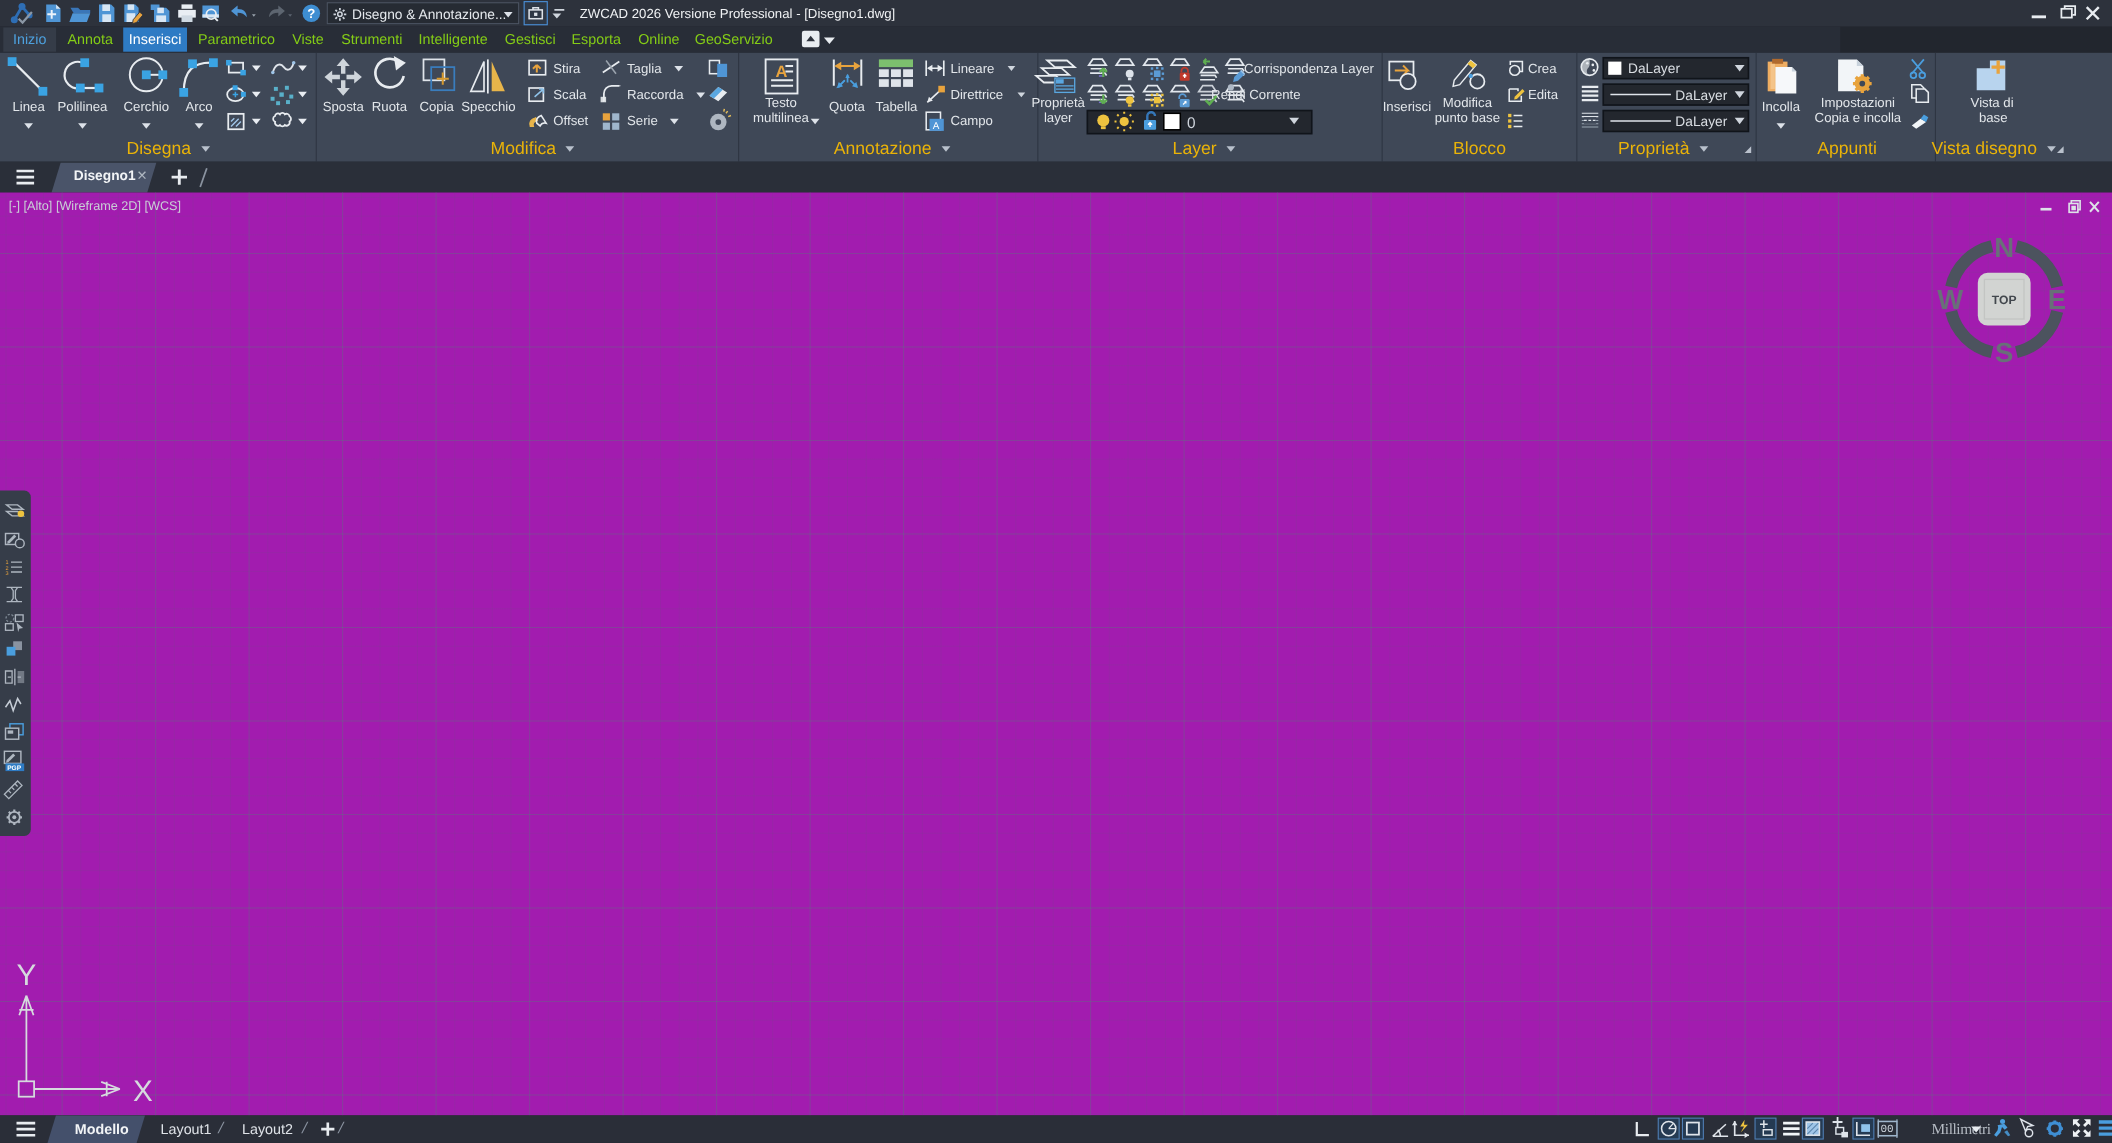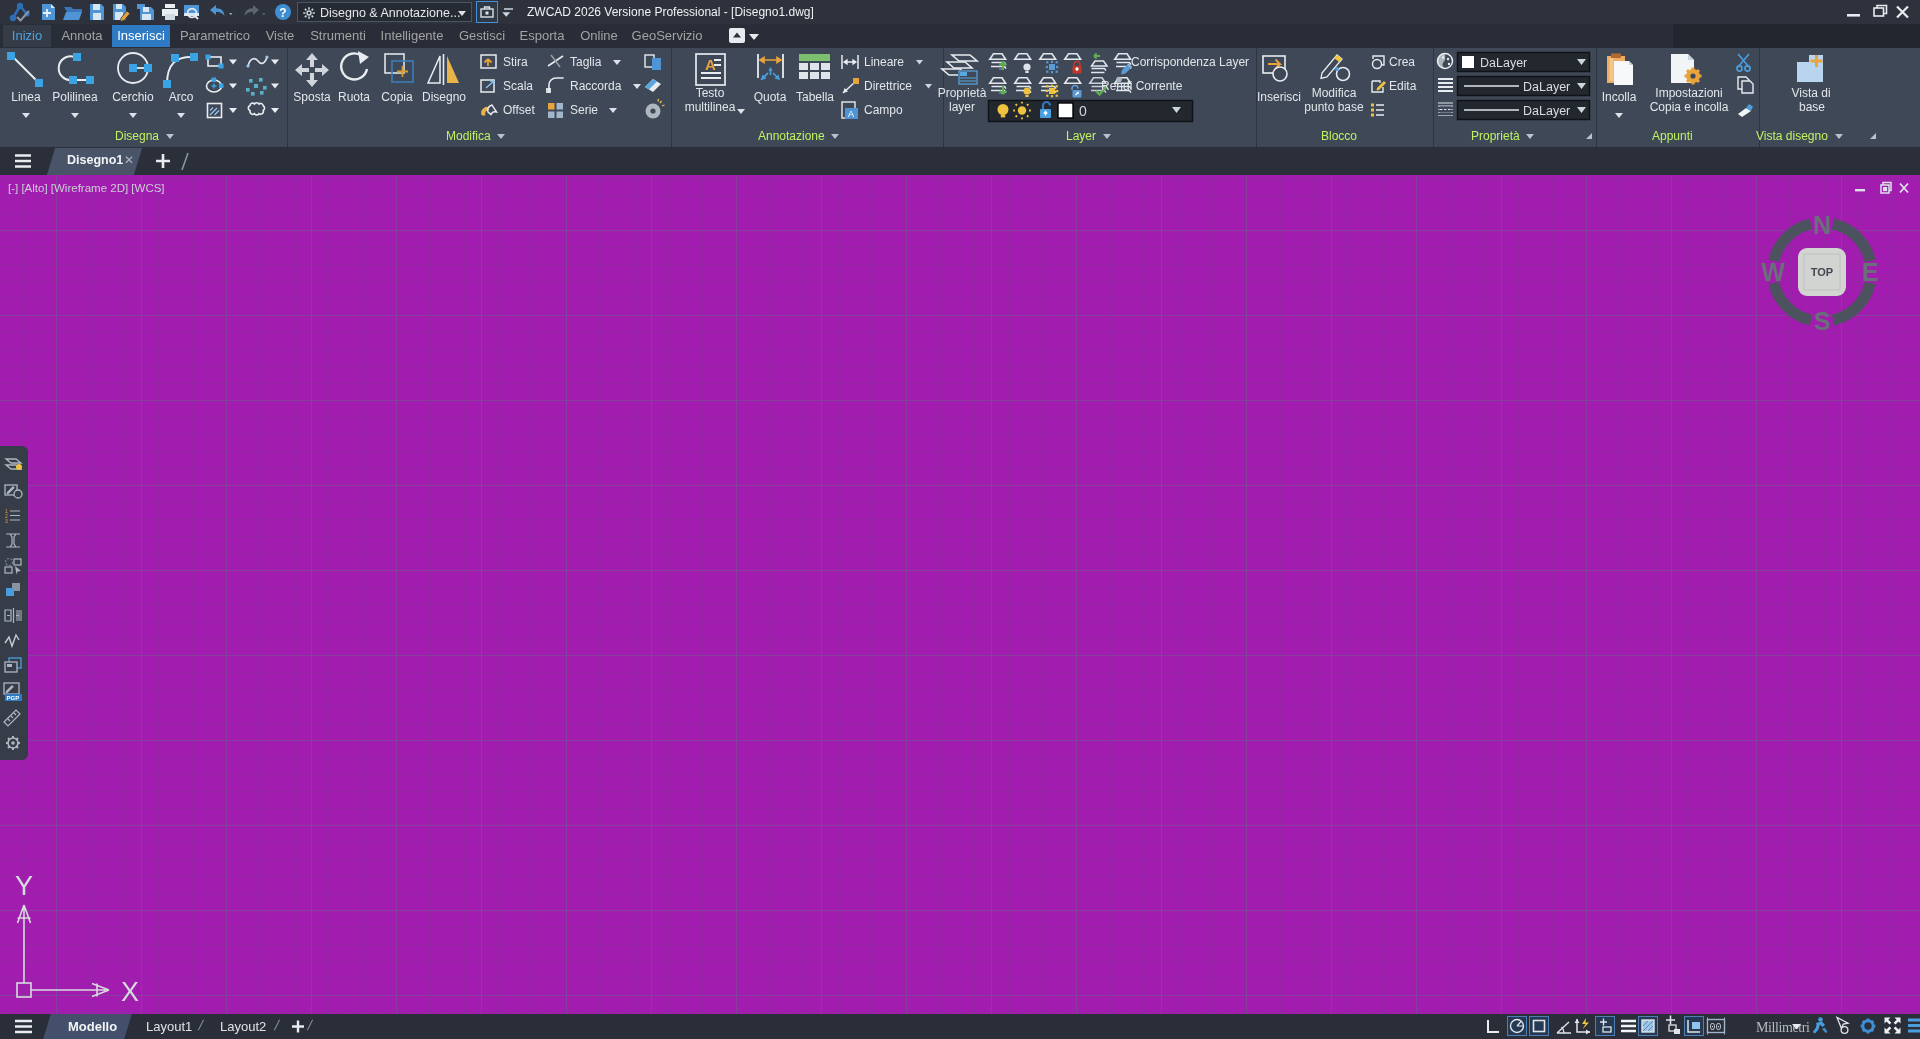--- a/index.html
+++ b/index.html
@@ -4,23 +4,23 @@
 <style>
 * { margin:0; padding:0; box-sizing:border-box; }
 html,body { width:1920px; height:1039px; overflow:hidden; background:#22262e; font-family:"Liberation Sans", sans-serif; }
 .abs { position:absolute; }
 #titlebar { position:absolute; left:0; top:0; width:1920px; height:24px; background:#2d323c; }
 #menubar { position:absolute; left:0; top:24px; width:1673px; height:24px; background:#282d37; }
 #ribbon { position:absolute; left:0; top:48px; width:1920px; height:99px; background:#3f4857; }
 #doctabs { position:absolute; left:0; top:147px; width:1920px; height:28px; background:#2a2f39; }
 #canvas { position:absolute; left:0; top:175px; width:1920px; height:839px; background:#a21caf; }
 #statusbar { position:absolute; left:0; top:1014px; width:1920px; height:25px; background:#2a2e38; }
-.tab { position:absolute; top:1px; height:22px; line-height:22px; font-size:13px; color:#a3a3a3; text-align:center; }
+.tab { position:absolute; top:1px; height:22px; line-height:22px; font-size:13px; color:#84cc16; text-align:center; }
 .sep { position:absolute; top:0; width:1px; height:99px; background:#2e3542; }
-.pcap { position:absolute; top:79px; height:18px; line-height:18px; font-size:12px; color:#bef264; white-space:nowrap; }
+.pcap { position:absolute; top:79px; height:18px; line-height:18px; font-size:16px; color:#eab308; white-space:nowrap; }
 .lbl { position:absolute; font-size:12px; color:#e2e6ea; text-align:center; white-space:nowrap; }
 .dn { display:inline-block; width:0; height:0; border-left:4.5px solid transparent; border-right:4.5px solid transparent; border-top:5px solid #dde2e9; vertical-align:middle; }
 svg { position:absolute; overflow:visible; }
 .ddbox { position:absolute; background:#262b33; border:1px solid #4c5462; color:#d9dde2; font-size:12px; }
 </style>
 </head>
 <body>
 <div id="titlebar">
 <svg width="1920" height="24" style="left:0;top:0">
 
@@ -515,21 +515,21 @@
 <div class="lbl" style="left:51px;top:42px;width:48px;">Polilinea</div>
 <div class="lbl" style="left:108px;top:42px;width:50px;">Cerchio</div>
 <div class="lbl" style="left:163px;top:42px;width:36px;">Arco</div>
 <div class="abs" style="left:22px;top:58px;"><span class="dn"></span></div>
 <div class="abs" style="left:71px;top:58px;"><span class="dn"></span></div>
 <div class="abs" style="left:129px;top:58px;"><span class="dn"></span></div>
 <div class="abs" style="left:177px;top:58px;"><span class="dn"></span></div>
 <div class="lbl" style="left:288px;top:42px;width:48px;">Sposta</div>
 <div class="lbl" style="left:333px;top:42px;width:42px;">Ruota</div>
 <div class="lbl" style="left:376px;top:42px;width:42px;">Copia</div>
-<div class="lbl" style="left:413px;top:42px;width:62px;">Disegno</div>
+<div class="lbl" style="left:413px;top:42px;width:62px;">Specchio</div>
 <div class="lbl" style="left:503px;top:7px;text-align:left;">Stira</div>
 <div class="lbl" style="left:503px;top:31px;text-align:left;">Scala</div>
 <div class="lbl" style="left:503px;top:55px;text-align:left;">Offset</div>
 <div class="lbl" style="left:570px;top:7px;text-align:right;">Taglia <span class="dn" style="margin-left:8px"></span></div>
 <div class="lbl" style="left:570px;top:31px;text-align:left;">Raccorda <span class="dn" style="margin-left:8px"></span></div>
 <div class="lbl" style="left:570px;top:55px;text-align:left;">Serie <span class="dn" style="margin-left:8px"></span></div>
 <div class="lbl" style="left:680px;top:38px;width:60px;">Testo</div>
 <div class="lbl" style="left:672px;top:52px;width:76px;">multilinea</div>
 <div class="abs" style="left:737px;top:54px;"><span class="dn"></span></div>
 <div class="lbl" style="left:749px;top:42px;width:42px;">Quota</div>

